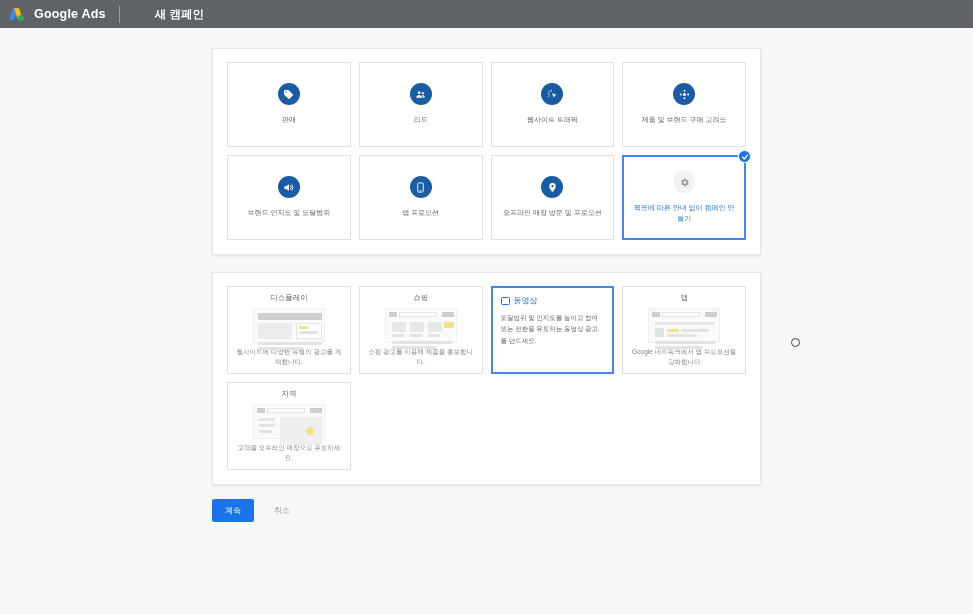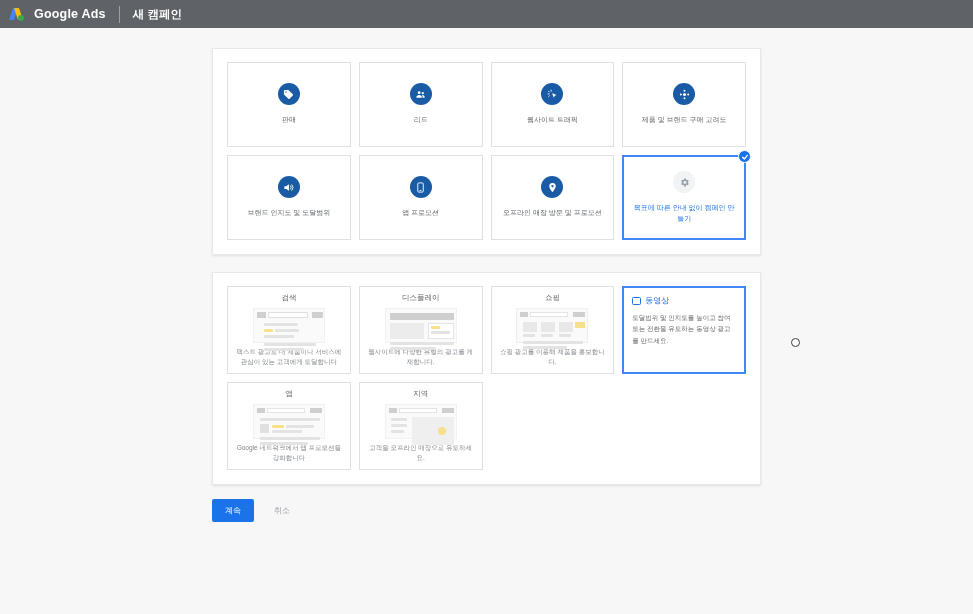--- a/index.html
+++ b/index.html
@@ -16,21 +16,21 @@
     height: 28px; background: #5f6368; display: flex; align-items: center;
     padding: 0 10px; color: #ffffff; font-weight: bold;
   }
   .gads-logo { width: 16px; height: 16px; position: relative; margin-right: 8px; flex: none; }
   .gads-logo i { position: absolute; display: block; }
   .gads-logo .b1 { left: 1px; top: 2px; width: 5px; height: 12px; background: #4285f4; transform: skewX(-18deg); border-radius: 1px; }
   .gads-logo .b2 { left: 6px; top: 2px; width: 5px; height: 12px; background: #fbbc04; transform: skewX(18deg); border-radius: 1px; }
   .gads-logo .b3 { left: 8px; top: 9px; width: 6px; height: 6px; background: #34a853; border-radius: 50%; }
   .brand { font-size: 12.5px; letter-spacing: .2px; color:#fff; }
   .topbar-sep { width: 1px; height: 17px; background: #9aa0a6; margin: 0 13px; }
-  .page-sub { font-size: 11.5px; color: #ffffff; }
+  .page-sub { font-size: 11.5px; color: #ffffff; margin-left: 22px; }
 
   
   .content {
     position: absolute; top: 28px; left: 0; right: 0; bottom: 0;
     background: #f7f7f7;
     padding-top: 20px;
   }
   .sheet {
     width: 549px; margin: 0 auto; background: #ffffff;
     border: 1px solid #e8e8e8;
@@ -73,21 +73,21 @@
   }
 
   
   .type-grid { display: grid; grid-template-columns: repeat(4, 1fr); gap: 8px; }
   .type-card {
     position: relative; height: 88px; border: 1px solid #e0e0e0; background: #fff;
     padding: 6px 7px; cursor: pointer; display: flex; flex-direction: column;
     align-items: center;
   }
   .type-card.selected {
-    border: 2px solid #4285f4; align-items: flex-start; padding: 7px 8px;
+    border: 2px solid #4285f4; align-items: flex-start; padding: 7px 8px; font-family: Liberation Serif, serif;
   }
   .type-title { font-size: 7.5px; color: #5f6368; text-align: center; margin-bottom: 5px; }
   .type-card.selected .type-title {
     font-size: 8px; color: #1a73e8; display: flex; align-items: center; gap: 4px; margin-bottom: 6px;
   }
   .type-desc { font-size: 6.5px; color: #80868b; text-align: center; line-height: 1.55; margin-top: auto; }
   .type-card.selected .type-desc { text-align: left; color: #5f6368; margin-top: 0; line-height: 1.75; }
   .video-ico { width: 9px; height: 8px; border: 1.5px solid #1a73e8; border-radius: 1.5px; flex: none; }
 
   
@@ -227,35 +227,20 @@
           </span>
           <span class="goal-label">목표에 따른 안내 없이 캠페인 만들기</span>
         </div>
 
       </div>
     </div>
 
     <div class="sheet">
       <div class="type-grid">
 
-        <div class="type-card">
-          <span class="type-title">검색</span>
-          <span class="thumb">
-            <i class="dk" style="left:3px;top:3px;width:9px;height:6px;"></i>
-            <i style="left:14px;top:3px;width:40px;height:6px;background:#fff;border:1px solid #e0e0e0;"></i>
-            <i class="dk" style="left:58px;top:3px;width:11px;height:6px;"></i>
-            <i class="bar" style="left:10px;top:14px;width:34px;"></i>
-            <i class="yel bar" style="left:10px;top:20px;width:9px;"></i>
-            <i class="bar" style="left:21px;top:20px;width:24px;"></i>
-            <i class="bar" style="left:10px;top:26px;width:30px;"></i>
-            <i class="bar" style="left:10px;top:34px;width:52px;"></i>
-            <i class="bar" style="left:10px;top:39px;width:40px;"></i>
-          </span>
-          <span class="type-desc">텍스트 광고로 내 제품이나 서비스에 관심이 있는 고객에게 도달합니다</span>
-        </div>
 
         <div class="type-card">
           <span class="type-title">디스플레이</span>
           <span class="thumb">
             <i class="dk" style="left:4px;top:4px;width:64px;height:7px;"></i>
             <i style="left:4px;top:14px;width:34px;height:16px;background:#ececec;"></i>
             <i style="left:42px;top:14px;width:26px;height:16px;background:#fff;border:1px solid #e5e5e5;"></i>
             <i class="yel bar" style="left:45px;top:17px;width:9px;"></i>
             <i class="bar" style="left:45px;top:22px;width:19px;"></i>
             <i class="bar" style="left:4px;top:33px;width:64px;"></i>

